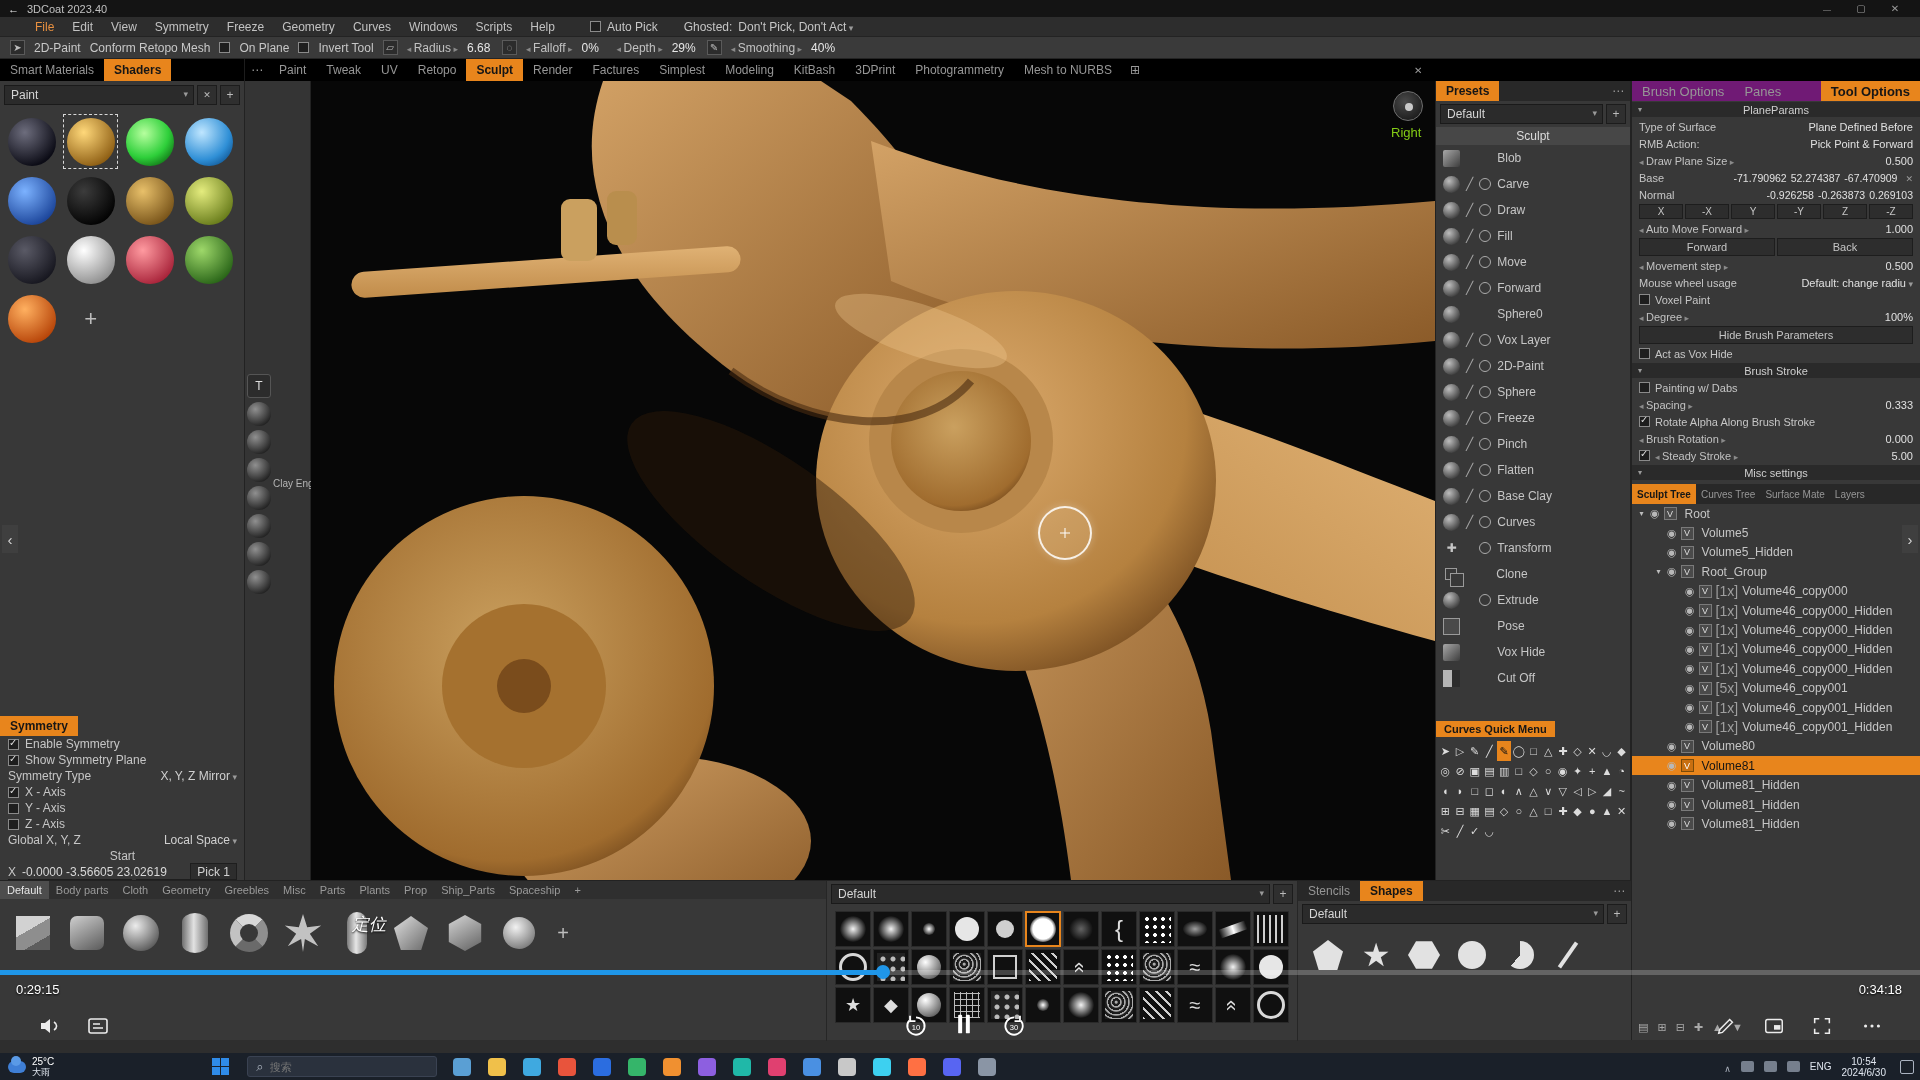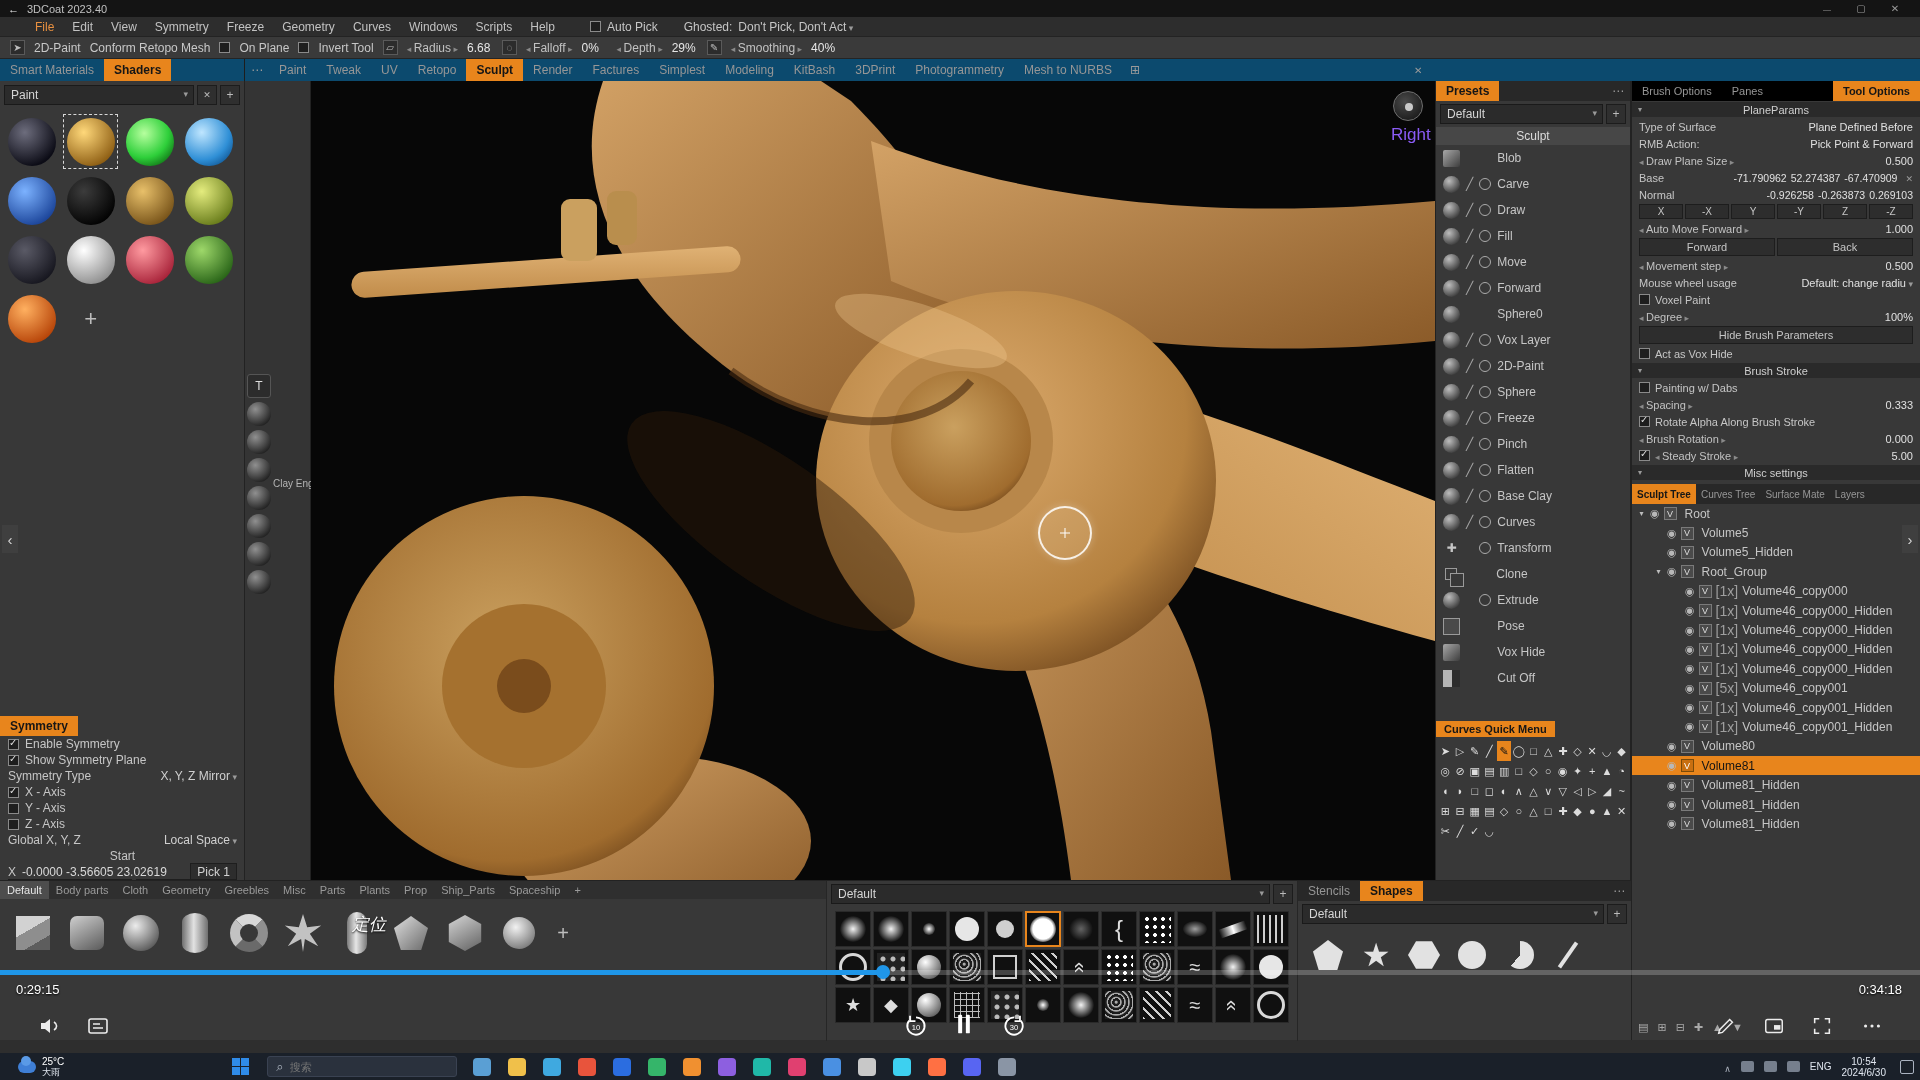--- a/index.html
+++ b/index.html
@@ -33,21 +33,21 @@
 .tico.eraser::after{content:"▱"}
 .tico.round::after{content:"◌"}
 .tico.pencil::after{content:"✏";content:"✎"}
 .stp{color:#c2c2c2}
 .stp::before{content:"◂ ";color:#8a8a8a;font-size:9px}
 .stp::after{content:" ▸";color:#8a8a8a;font-size:9px}
 .val{color:#e6e6e6;min-width:26px}
 .tb-btn{color:#c8c8c8}
 
 
-#tabsrow{position:absolute;left:0;top:59px;width:100%;height:22px;background:#0c4a6e;display:flex;align-items:stretch}
+#tabsrow{position:absolute;left:0;top:59px;width:100%;height:22px;background:#000000;display:flex;align-items:stretch}
 #tabsrow .zone-left{width:245px;display:flex;align-items:stretch;border-right:1px solid #1d1d1d}
 .tab{display:flex;align-items:center;padding:0 10px;color:#969696}
 .tab.active{background:#e8851c;color:#161616;font-weight:bold}
 .dots{display:flex;align-items:center;padding:0 6px;color:#9a9a9a}
 .dots::after{content:"⋯"}
 .grid-ic{display:flex;align-items:center;padding:0 8px;color:#9a9a9a}
 .grid-ic::after{content:"⊞"}
 #tabsrow .close-x{position:absolute;left:1414px;top:0;height:22px;display:flex;align-items:center;color:#9a9a9a}
 #tabsrow .close-x::after{content:"✕";font-size:10px}
 
@@ -95,21 +95,21 @@
 .tb.tb-t::after{content:"T"}
 .tb.sel{border-radius:4px;background:#e8851c}
 .tb.sel2{border-radius:4px;background:#e8851c;box-shadow:inset 0 0 0 2px #b35f08}
 .tc-label{font-size:10px;color:#b5b5b5;margin:4px 0;white-space:nowrap}
 
 
 #viewport{position:absolute;left:311px;top:81px;width:1124px;height:799px;background:#070707;overflow:hidden}
 #viewport svg{position:absolute;left:0;top:0}
 .gizmo{position:absolute;left:1082px;top:10px;width:30px;height:30px;border-radius:50%;border:1px solid #6f6f6f;background:radial-gradient(circle at 40% 35%,#4a4a4a,#101010)}
 .gizmo::after{content:"";position:absolute;left:11px;top:11px;width:8px;height:8px;border-radius:50%;background:#c9c9c9}
-.view-label{position:absolute;left:1080px;top:44px;color:#8b5cf6;font-size:17px}
+.view-label{position:absolute;left:1080px;top:44px;color:#84cc16;font-size:13px}
 .brush{position:absolute;left:727px;top:425px;width:54px;height:54px;border:2px solid rgba(255,255,255,.85);border-radius:50%;background:rgba(255,236,200,.14);box-shadow:0 0 8px rgba(255,255,255,.25)}
 .brush::before{content:"";position:absolute;left:50%;top:50%;width:10px;height:1px;background:#fff;transform:translate(-50%,-50%)}
 .brush::after{content:"";position:absolute;left:50%;top:50%;width:1px;height:10px;background:#fff;transform:translate(-50%,-50%)}
 
 
 #presets{position:absolute;left:1435px;top:81px;width:196px;height:799px;background:#383838;border-left:1px solid #222;border-right:1px solid #222}
 .panel-tabs{display:flex;align-items:stretch;height:20px;background:#282828}
 .pp-head{display:flex;gap:3px;padding:3px 4px}
 .group-header{height:18px;background:#474747;color:#dcdcdc;display:flex;align-items:center;justify-content:center}
 .p-row{display:flex;align-items:center;gap:6px;height:26px;padding:0 7px}
@@ -130,21 +130,21 @@
 .p-label{white-space:nowrap}
 
 
 #quickmenu{position:absolute;left:0;top:640px;width:196px}
 .qm-grid{display:flex;flex-wrap:wrap;padding:4px 2px}
 .qm-cell{width:14.7px;height:20px;display:flex;align-items:center;justify-content:center;font-size:11px;color:#dcdcdc}
 .qm-cell.sel{background:#e8851c;color:#141414}
 
 
 #rightpanel{position:absolute;left:1631px;top:81px;width:289px;height:959px;background:#383838;border-left:1px solid #222}
-#rp-tabs{display:flex;height:20px;background:#000000;font-size:11px}
+#rp-tabs{display:flex;height:20px;background:#701a75;font-size:13px}
 .to-row{display:flex;align-items:center;gap:5px;height:17px;padding:0 7px;font-size:11px}
 .to-row .rv{margin-left:auto;color:#e0e0e0;white-space:nowrap}
 .to-head{height:15px;background:#2a2a2a;color:#cfcfcf;display:flex;align-items:center;justify-content:center;font-size:11px;position:relative;margin:1px 0}
 .to-head::before{content:"▾";position:absolute;left:6px;font-size:8px;color:#9a9a9a}
 .to-nums{display:flex;gap:4px;margin-left:auto;color:#e0e0e0;font-size:10.5px;white-space:nowrap}
 .axis-row{display:flex;gap:2px;padding:1px 7px}
 .axis-btn{flex:1;background:#2d2d2d;border:1px solid #1d1d1d;text-align:center;color:#c5c5c5;font-size:10px;padding:1px 0}
 .wide-btn{flex:1;background:#2d2d2d;border:1px solid #1d1d1d;text-align:center;color:#c5c5c5;padding:2px 0;font-size:11px}
 .to-x::after{content:"✕";font-size:9px;color:#9a9a9a;margin-left:3px}
 
@@ -222,21 +222,21 @@
 .sh-circle i{width:28px;height:28px;border-radius:50%;background:#e2e2e2}
 .sh-half i{width:28px;height:28px;border-radius:50%;background:conic-gradient(#e2e2e2 0 220deg,transparent 220deg)}
 .sh-slash i{width:30px;height:4px;background:#e2e2e2;transform:rotate(-55deg)}
 
 
 #statusbar{position:absolute;left:0;top:1040px;width:100%;height:13px;background:#262626;display:flex;align-items:center;gap:18px;padding:0 10px;font-size:10px;color:#9c9c9c;border-top:1px solid #1a1a1a}
 #statusbar .coords{margin-left:auto;color:#9c9c9c}
 
 
 #taskbar{position:absolute;left:0;top:1053px;width:100%;height:27px;background:#1a2029;display:flex;align-items:center;color:#dfe5ee}
-.weather{display:flex;align-items:center;gap:6px;padding:0 18px}
+.weather{display:flex;align-items:center;gap:6px;padding:0 8px}
 .w-icon{width:18px;height:12px;background:#3f7fd6;border-radius:8px;position:relative}
 .w-icon::after{content:"";position:absolute;left:3px;top:-5px;width:10px;height:10px;border-radius:50%;background:#5a9ae6}
 .w-txt{display:flex;flex-direction:column;line-height:10px;font-size:9px}
 .w-txt .t{font-size:10px;color:#fff}
 #taskbar .start{margin-left:140px;display:grid;grid-template-columns:8px 8px;grid-template-rows:8px 8px;gap:1px;padding:0 10px}
 #taskbar .start i{background:#2f8be8}
 .search-pill{width:190px;height:21px;background:#2a313d;border:1px solid #3a4252;border-radius:3px;display:flex;align-items:center;gap:6px;padding:0 8px;margin:0 8px}
 .search-pill input{background:none;border:none;outline:none;color:#aeb6c2;font-size:11px;width:140px;font-family:inherit}
 .mag::after{content:"⌕";color:#aeb6c2;font-size:13px}
 .apps{display:flex;align-items:center;gap:17px;margin-left:8px}

